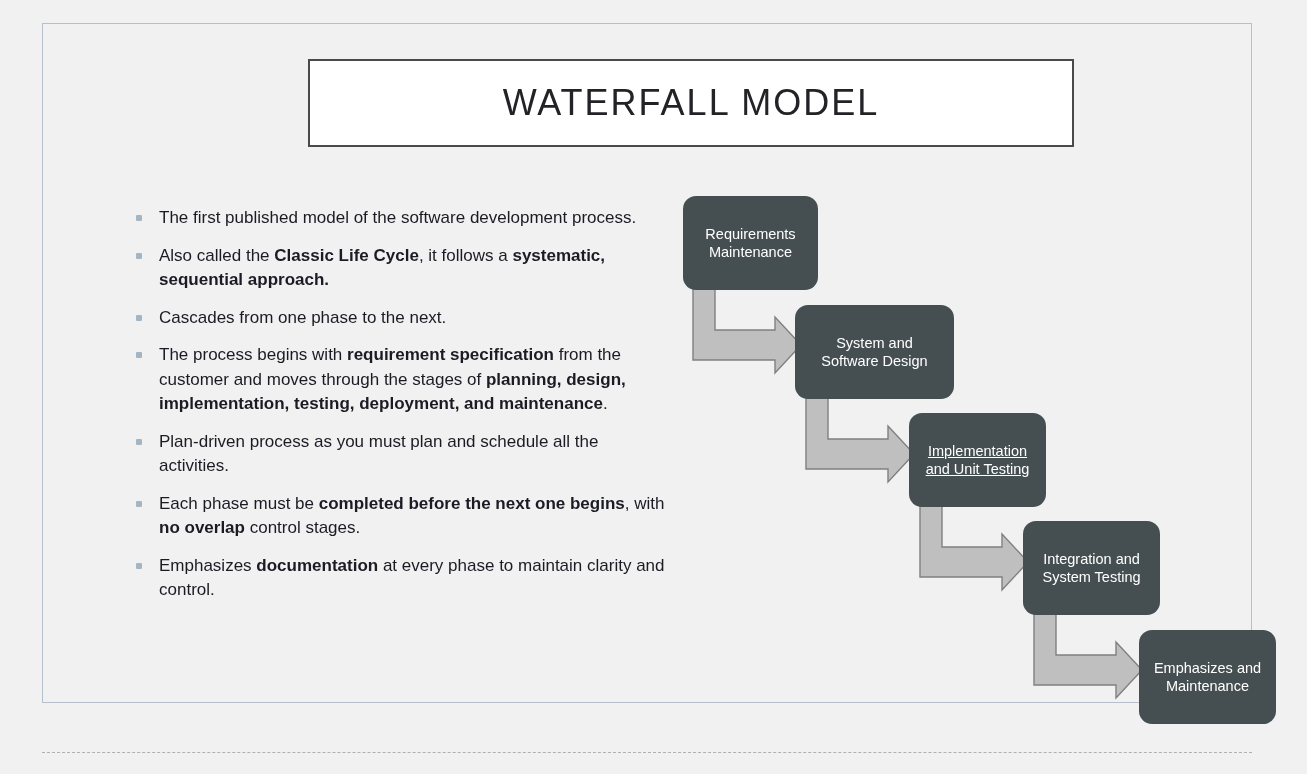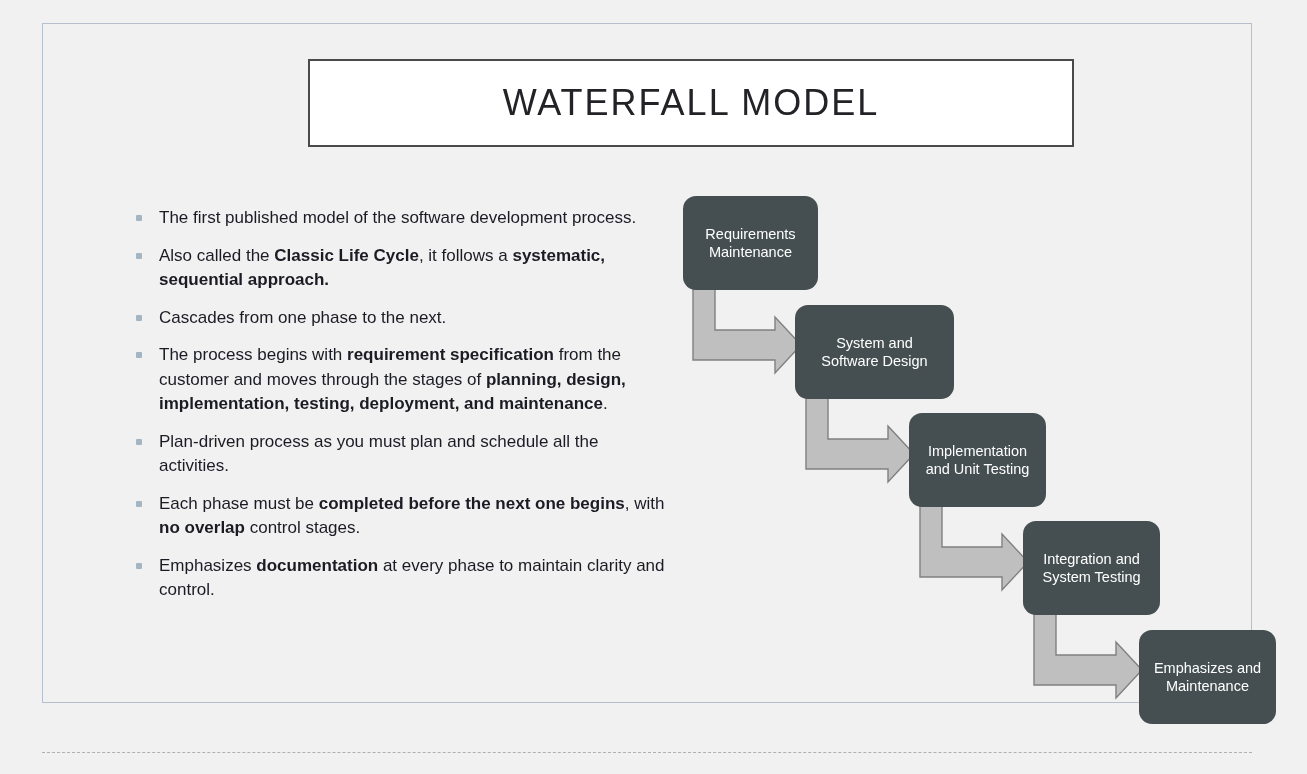--- a/index.html
+++ b/index.html
@@ -156,21 +156,21 @@
           <div>Requirements</div>
           <div>Maintenance</div>
         </div>
       </div>
       <div class="phase-box" style="left: 752px; top: 281px; width: 159px; height: 94px; background: rgb(69, 79, 81); color: rgb(255, 255, 255);">
         <div>
           <div>System and</div>
           <div>Software Design</div>
         </div>
       </div>
-      <div class="phase-box" style="left: 866px; top: 389px; width: 137px; height: 94px; background: rgb(69, 79, 81); color: rgb(255, 255, 255);">
+      <div class="phase-box" style="left: 866px; top: 389px; width: 137px; height: 94px; background: rgb(69, 79, 81); color: rgb(255, 255, 255); text-decoration: underline;">
         <div>
           <div>Implementation</div>
           <div>and Unit Testing</div>
         </div>
       </div>
       <div class="phase-box" style="left: 980px; top: 497px; width: 137px; height: 94px; background: rgb(69, 79, 81); color: rgb(255, 255, 255);">
         <div>
           <div>Integration and</div>
           <div>System Testing</div>
         </div>

